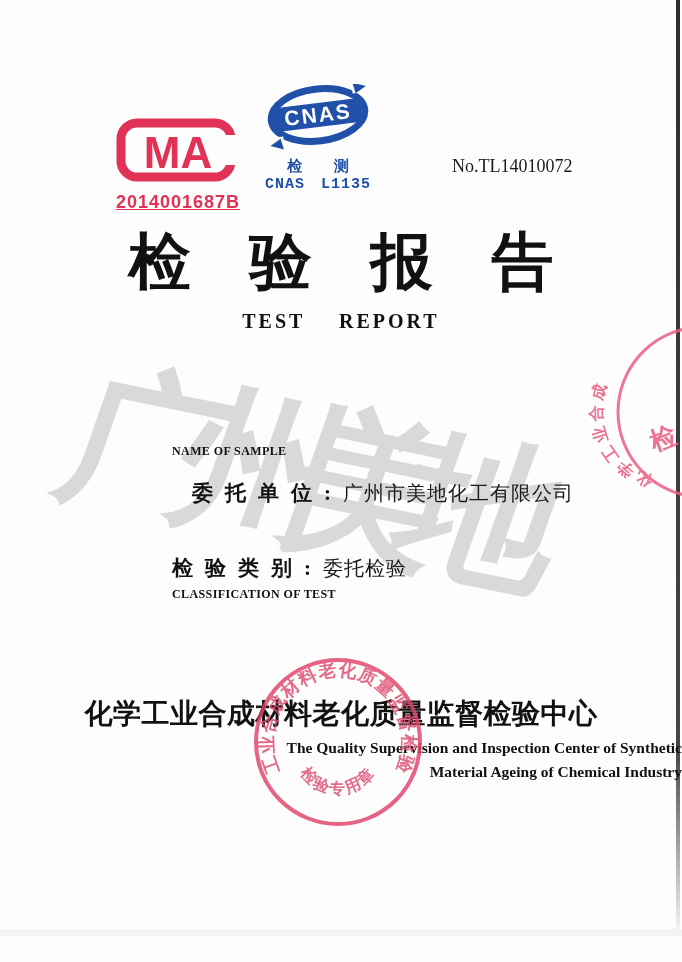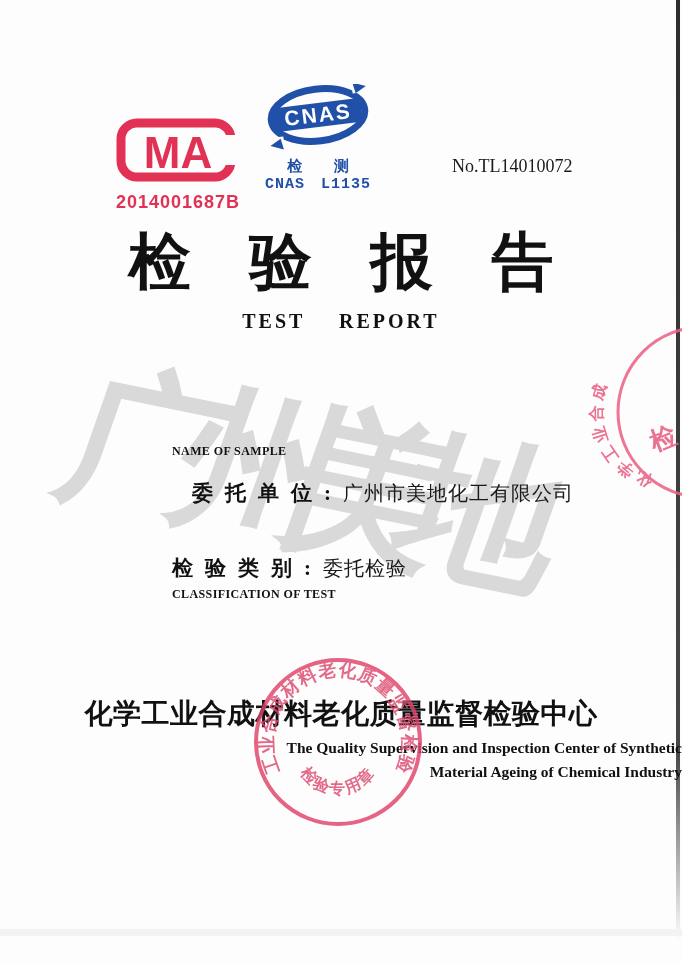--- a/index.html
+++ b/index.html
@@ -49,20 +49,21 @@
   
   .cma-block { position: absolute; left: 116px; top: 90px; width: 120px; margin-top: 28px; }
   .cma-number {
     margin-top: 6px;
     font-family: "Liberation Sans", "DejaVu Sans", sans-serif;
     font-weight: bold;
     font-size: 18px;
     letter-spacing: 1px;
     color: #e13155;
     white-space: nowrap;
+    text-decoration: underline;
   }
 
   
   .cnas-block { position: absolute; left: 262px; top: 84px; width: 112px; text-align: center; }
   .cnas-jiance {
     margin-top: 3px;
     font-size: 15px;
     font-weight: bold;
     letter-spacing: 14px;
     padding-left: 14px;

